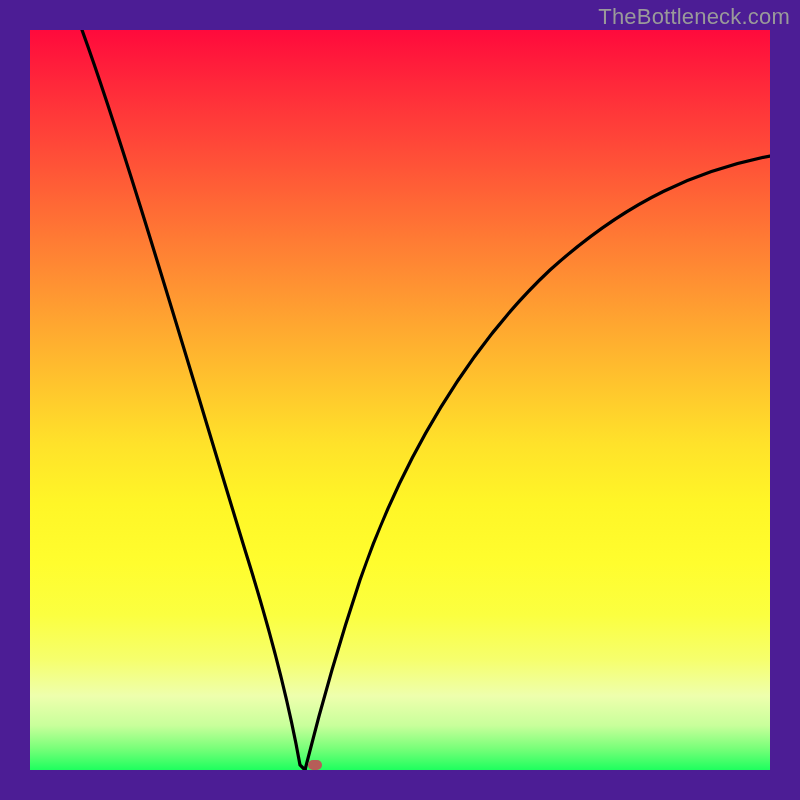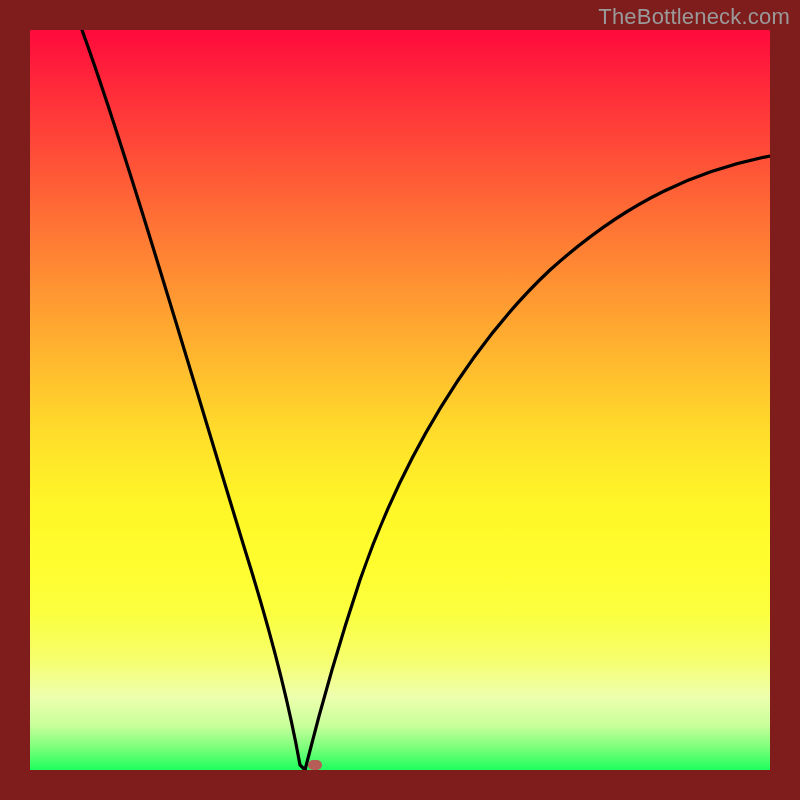--- a/index.html
+++ b/index.html
@@ -10,21 +10,21 @@
     background: #000;
     font-family: Arial, Helvetica, sans-serif;
     overflow: hidden;
   }
   .frame {
     position: absolute;
     top: 0;
     left: 0;
     width: 800px;
     height: 800px;
-    background: #7f1d1d;
+    background: #4c1d95;
   }
   .plot-area {
     position: absolute;
     top: 30px;
     left: 30px;
     width: 740px;
     height: 740px;
     background: linear-gradient(to bottom,
       #ff0a3c 0%,
       #ff2b3a 8%,

